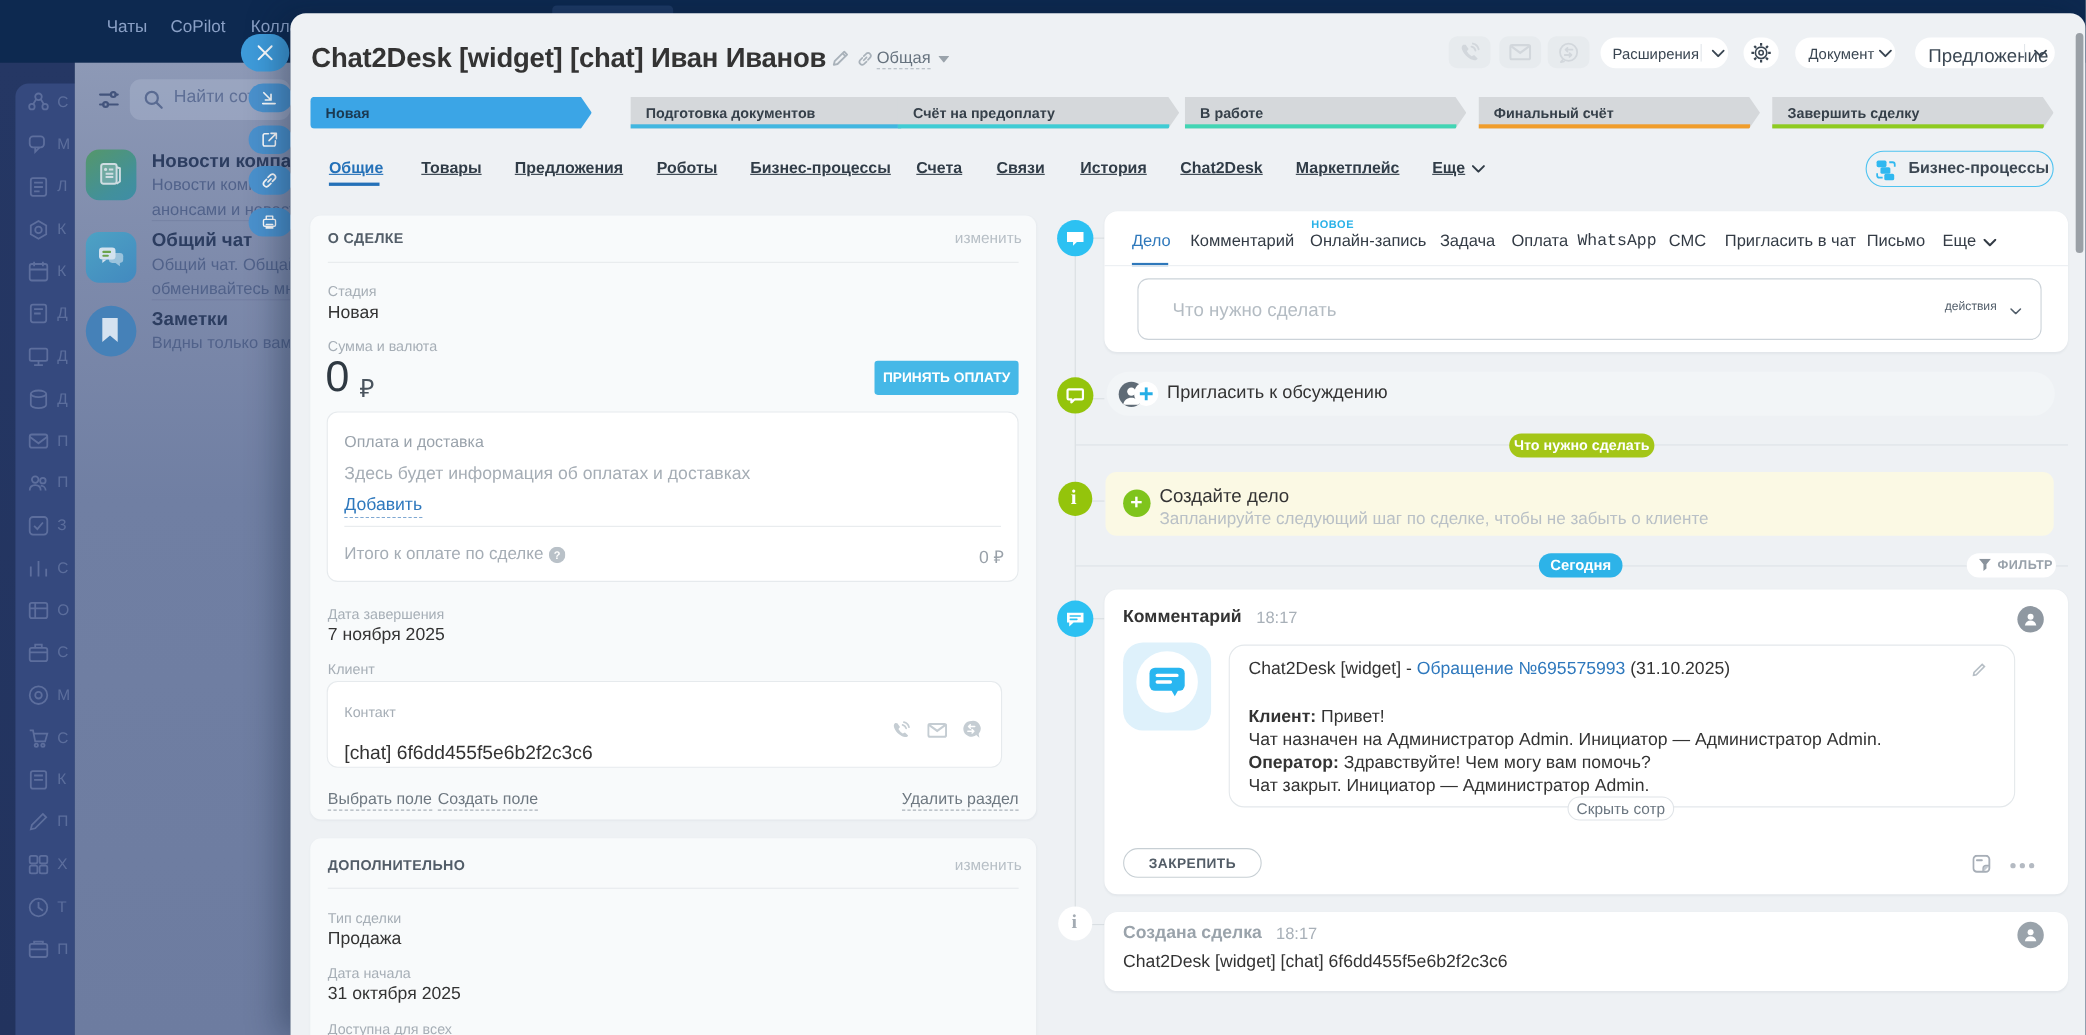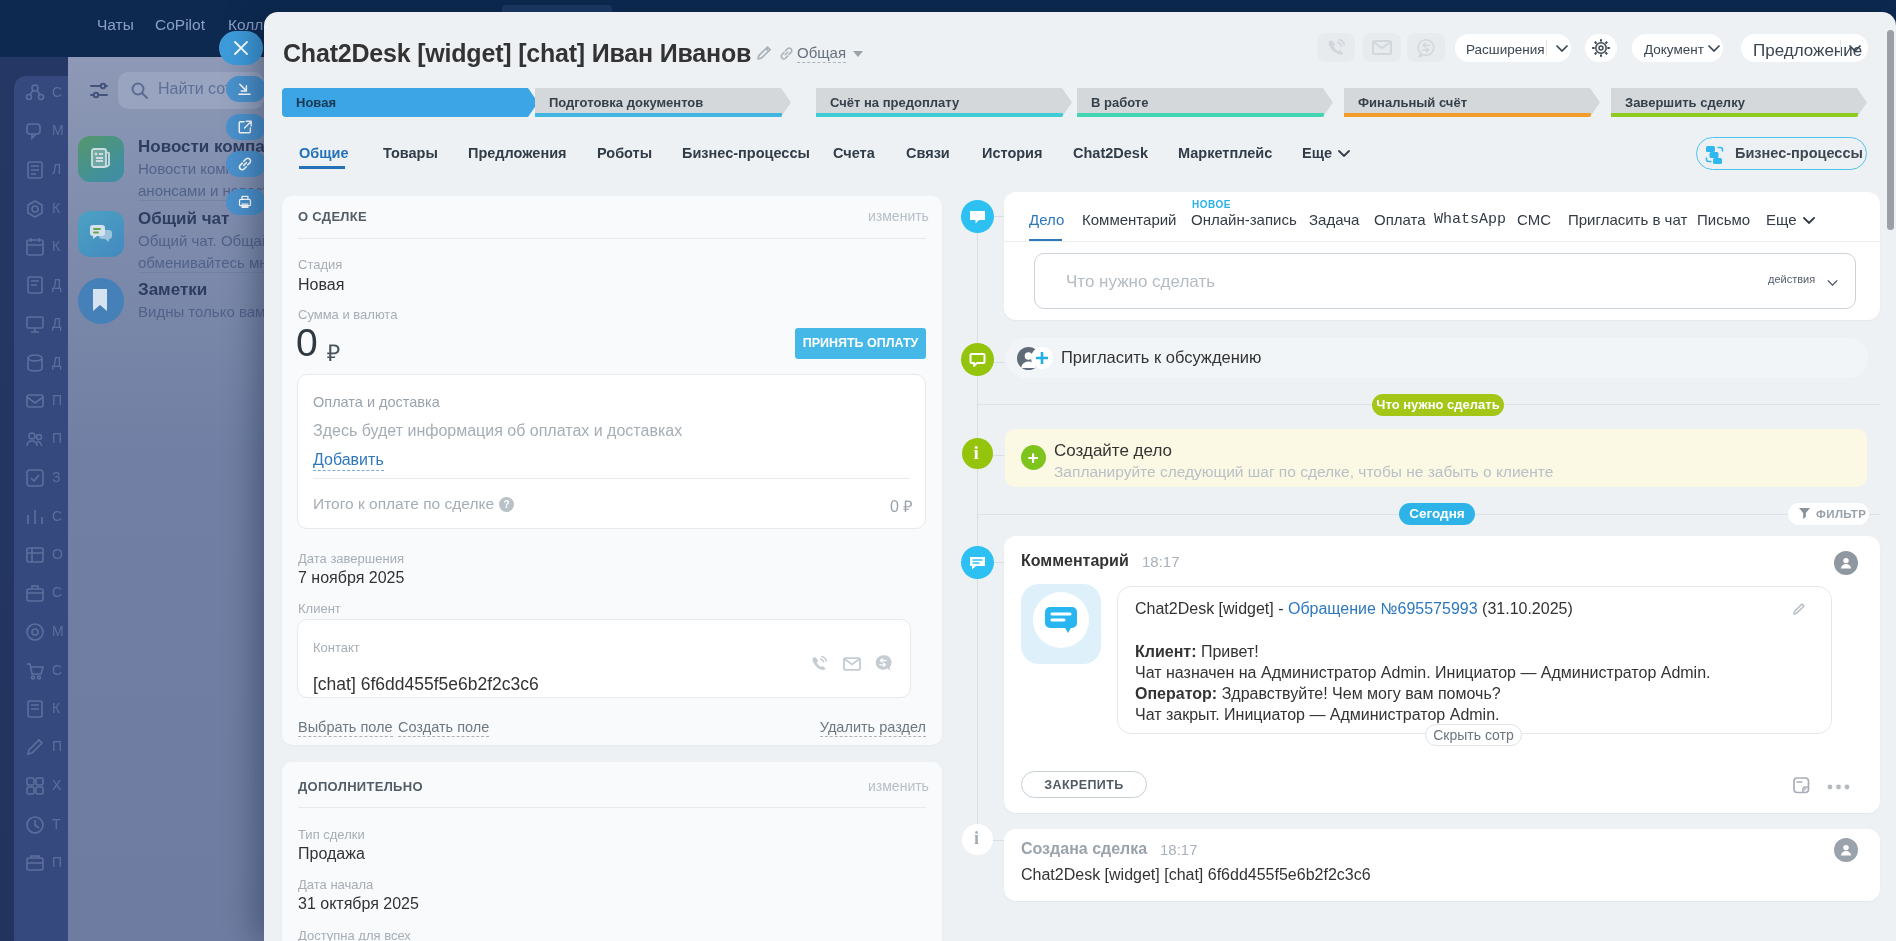--- a/index.html
+++ b/index.html
@@ -21,21 +21,21 @@
   .bgitemsub { position:absolute; font-size:15px; color:#51628a; white-space:nowrap; }
   
   #panel { left:264px; top:12px; width:1632px; height:929px; background:#eef1f4; border-radius:14px 14px 0 0; box-shadow:-10px 0 30px rgba(8,25,50,.35); }
   #scrollthumb { left:1887px; top:30px; width:7px; height:200px; border-radius:4px; background:#9aa0a6; }
   h1.title { position:absolute; left:283px; top:39px; font-size:25px; font-weight:bold; color:#333; letter-spacing:-0.2px; white-space:nowrap; }
   
   .stage { position:absolute; top:88px; height:29px; background:#d5d8db; }
   .stage .tx { position:absolute; left:14px; top:7px; font-size:13px; font-weight:bold; color:#36404a; }
   .stage .ul { position:absolute; left:0; bottom:0; height:4px; width:calc(100% - 9px); }
   
-  .tab { position:absolute; top:145px; font-size:14.5px; font-weight:bold; color:#303c47; }
+  .tab { position:absolute; top:145px; font-size:14.5px; font-weight:bold; color:#303c47;text-decoration:underline; }
   
   .lcard { position:absolute; left:282px; width:660px; background:#f8fafb; border-radius:10px; box-shadow:0 1px 2px rgba(50,70,90,.05); }
   .wbox { position:absolute; background:#fff; border:1px solid #e6eaed; border-radius:10px; }
   .lbl { position:absolute; font-size:13px; color:#a6aeb6; }
   .val { position:absolute; font-size:16px; color:#333; }
   .rcard { position:absolute; left:1004px; background:#fff; border-radius:12px; box-shadow:0 1px 2px rgba(50,70,90,.06); }
   .ttab { position:absolute; font-size:15px; color:#333b45; }
 </style>
 </head>
 <body>
@@ -329,21 +329,21 @@
 <div class="abs" style="left:1741px;top:34px;width:127px;height:28px;border-radius:14px;background:#fff;"></div>
 <span class="abs" style="left:1753px;top:41px;font-size:17px;color:#3a4652;">Предложение</span>
 <div class="abs" style="left:1840px;top:40px;width:1px;height:16px;background:#e2e6ea;"></div>
 <svg class="abs" style="left:1849px;top:45px;" width="12" height="7" viewBox="0 0 12 7" fill="none" stroke="#3a4652" stroke-width="1.7" stroke-linecap="round">
     <path d="M1 1l5 5 5-5"></path>
   </svg>
 
 <div class="stage" style="left:282px;width:256px;background:#3ba5e6;border-radius:4px 0 0 4px;clip-path:polygon(0 0,calc(100% - 10px) 0,100% 50%,calc(100% - 10px) 100%,0 100%);">
     <span class="tx" style="color:#1b3a52;">Новая</span>
   </div>
-<div class="stage" style="left:535px;width:256px;clip-path:polygon(0 0,calc(100% - 10px) 0,100% 50%,calc(100% - 10px) 100%,0 100%);">
+<div class="stage" style="left:573px;width:256px;clip-path:polygon(0 0,calc(100% - 10px) 0,100% 50%,calc(100% - 10px) 100%,0 100%);">
     <span class="tx">Подготовка документов</span>
     <div class="ul" style="background:#41b6e0;"></div>
   </div>
 <div class="stage" style="left:816px;width:256px;clip-path:polygon(0 0,calc(100% - 10px) 0,100% 50%,calc(100% - 10px) 100%,0 100%);">
     <span class="tx">Счёт на предоплату</span>
     <div class="ul" style="background:#3fccd4;"></div>
   </div>
 <div class="stage" style="left:1077px;width:256px;clip-path:polygon(0 0,calc(100% - 10px) 0,100% 50%,calc(100% - 10px) 100%,0 100%);">
     <span class="tx">В работе</span>
     <div class="ul" style="background:#42d5b4;"></div>

